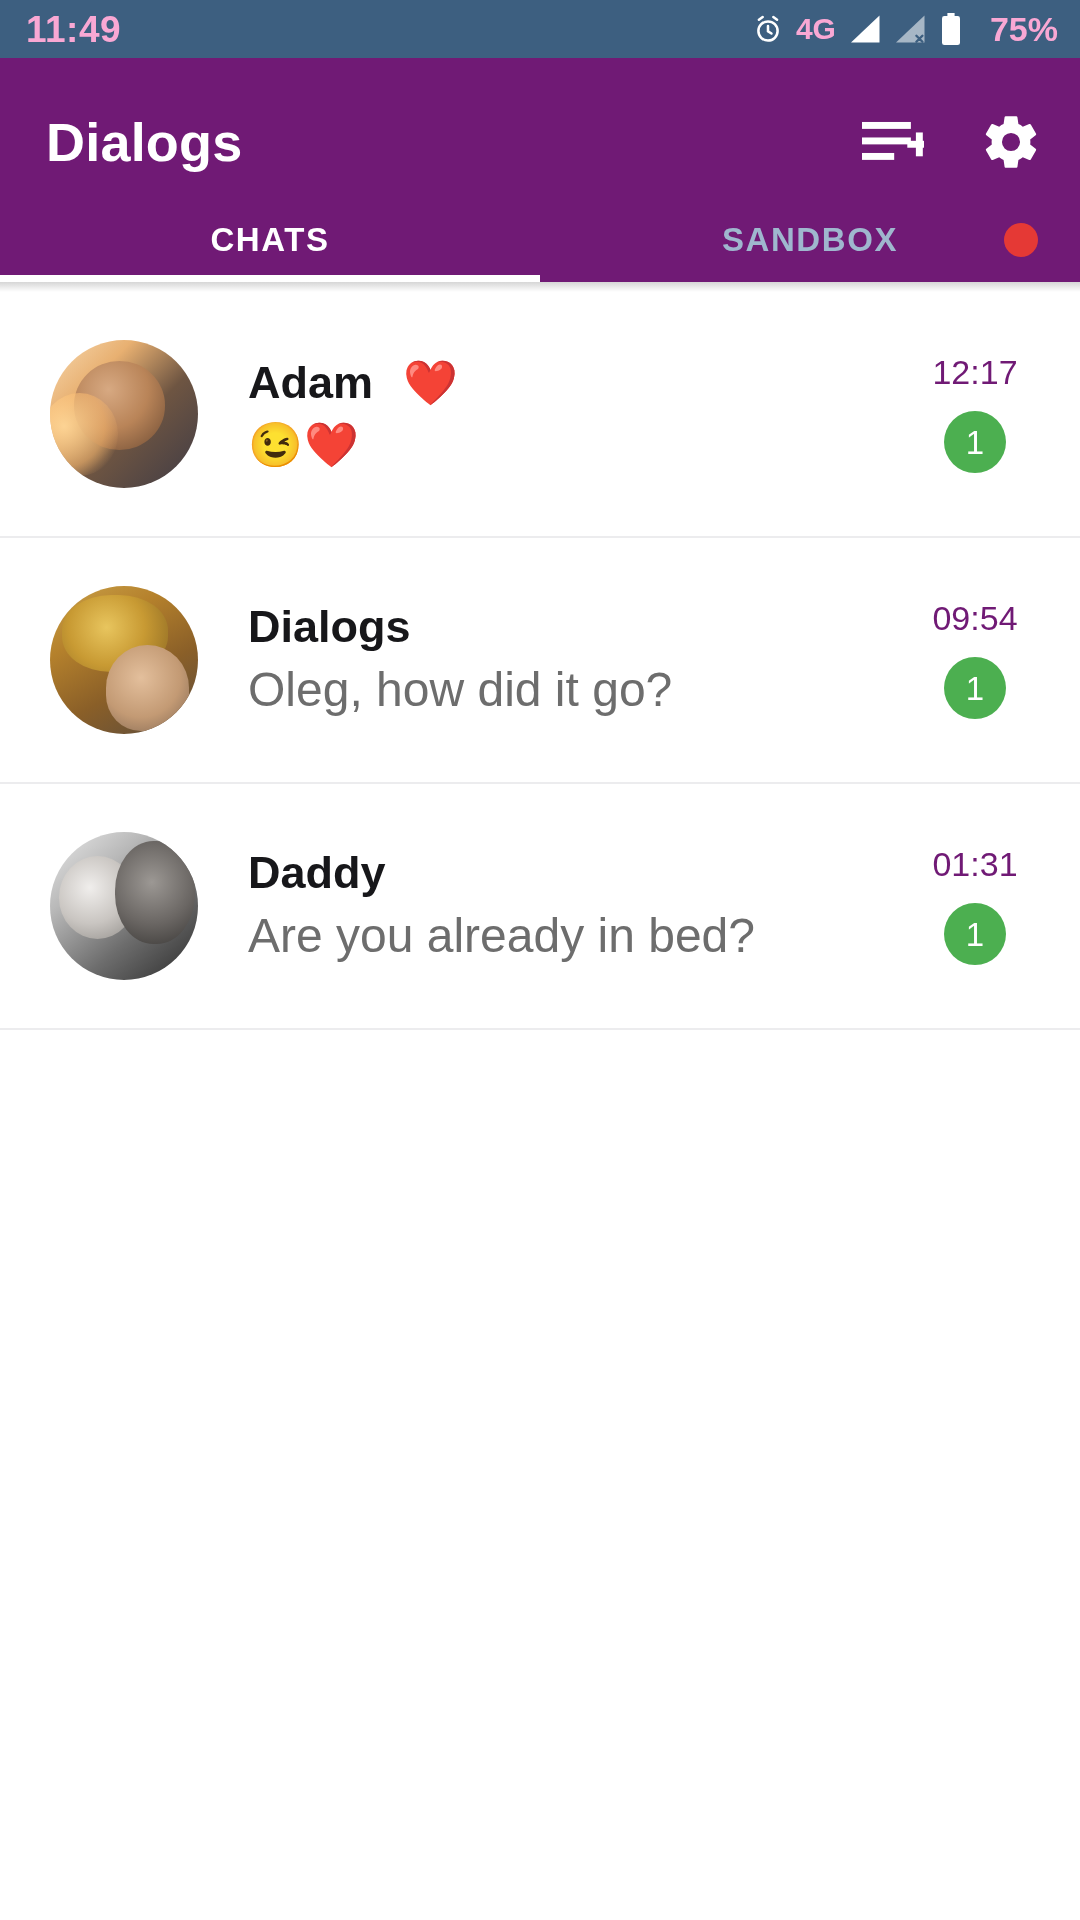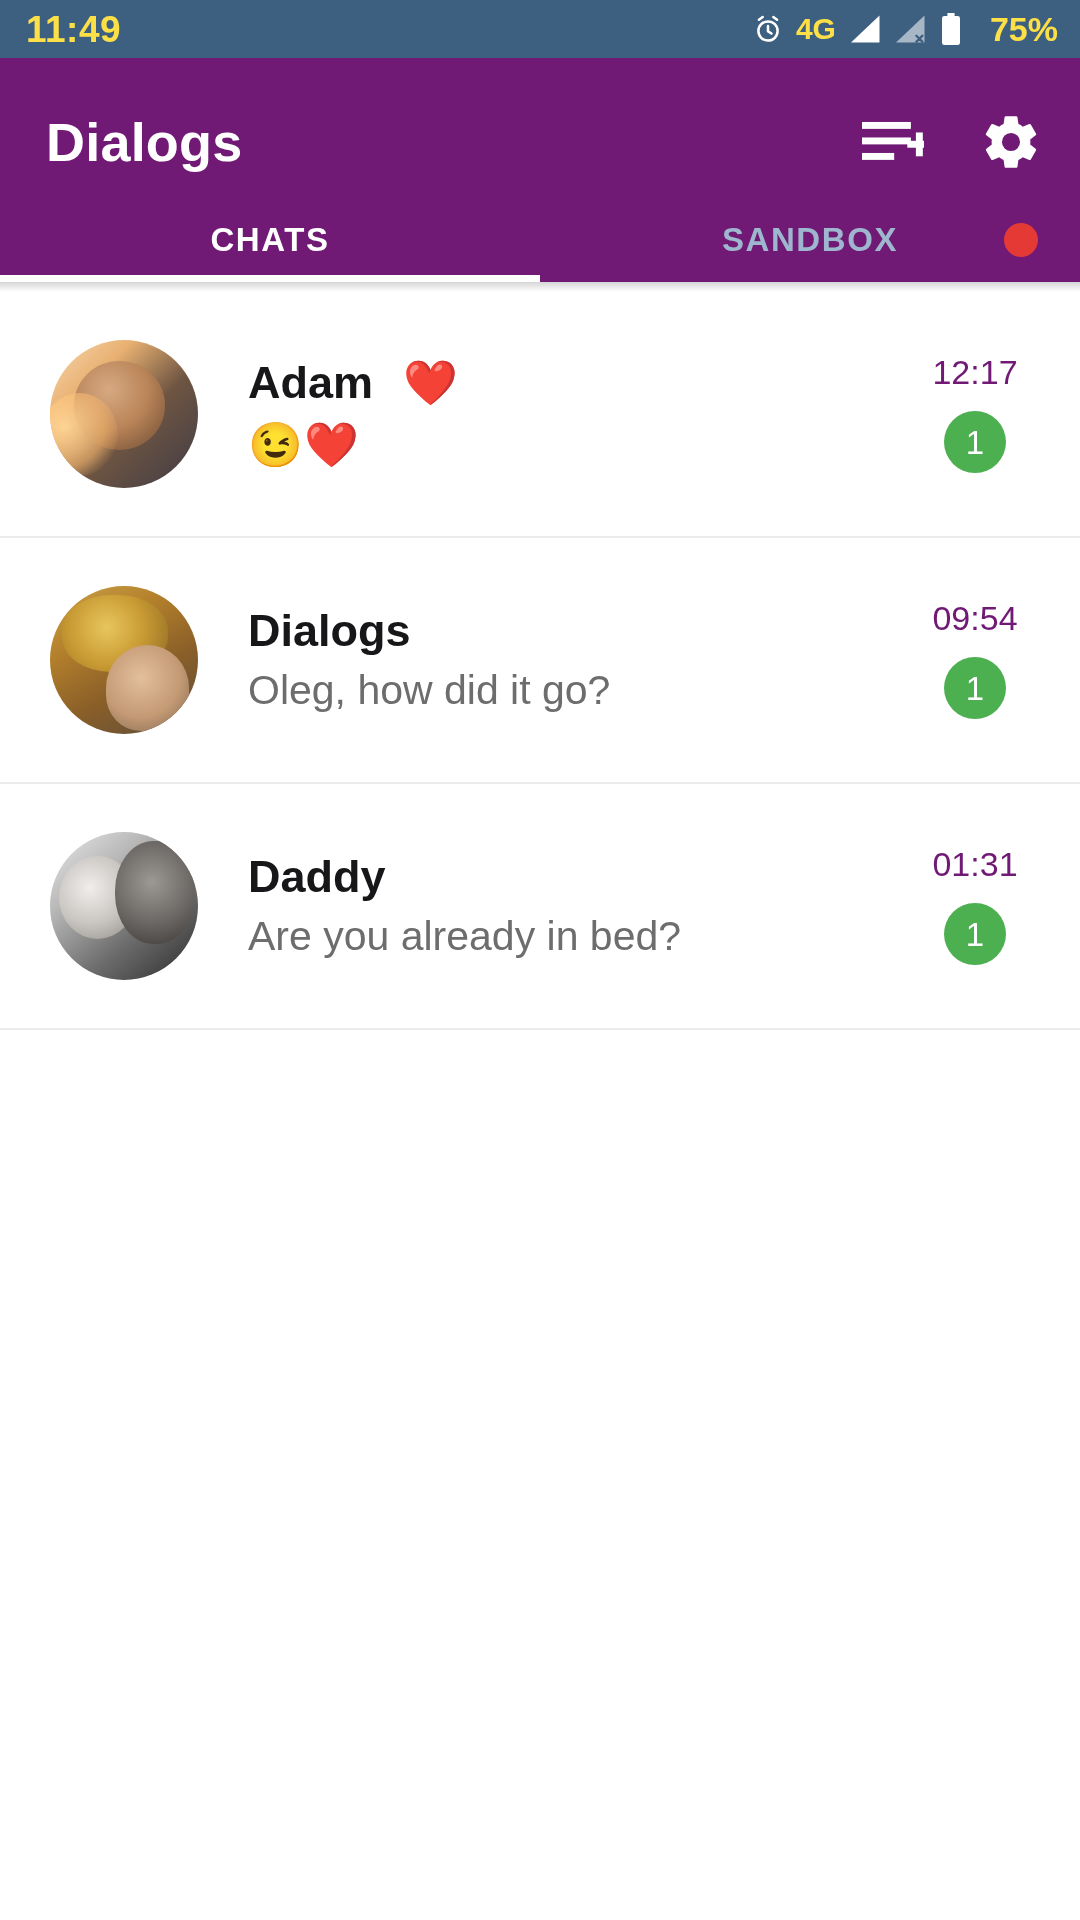--- a/index.html
+++ b/index.html
@@ -9,21 +9,21 @@
     font-family:"Liberation Sans", sans-serif;
     overflow:hidden;
   }
 
   
   .status-bar{
     height:58px; width:100%;
     background:#3d5f80;
     display:flex; align-items:center;
     padding:0 22px 0 26px;
-    color:#fde047;
+    color:#f9a8d4;
   }
   .status-time{
     font-size:37px; font-weight:600; letter-spacing:.5px;
     line-height:1;
   }
   .status-right{
     margin-left:auto;
     display:flex; align-items:center; gap:12px;
   }
   .icon-alarm{ width:32px; height:32px; display:block; }
@@ -181,21 +181,21 @@
   .chat-name{
     font-size:45px;
     font-weight:700;
     color:#17171a;
     line-height:1.06;
     display:flex; align-items:center; gap:30px;
     white-space:nowrap;
   }
   .name-emoji{ font-size:44px; line-height:1; }
   .chat-preview{
-    font-size:41px;
+    font-size:48px;
     color:#6d6d6d;
     line-height:1.1;
     white-space:nowrap;
     overflow:hidden;
     text-overflow:ellipsis;
   }
   .chat-preview.emoji-only{ font-size:44px; letter-spacing:2px; }
 
   .chat-meta{
     flex:0 0 auto;

